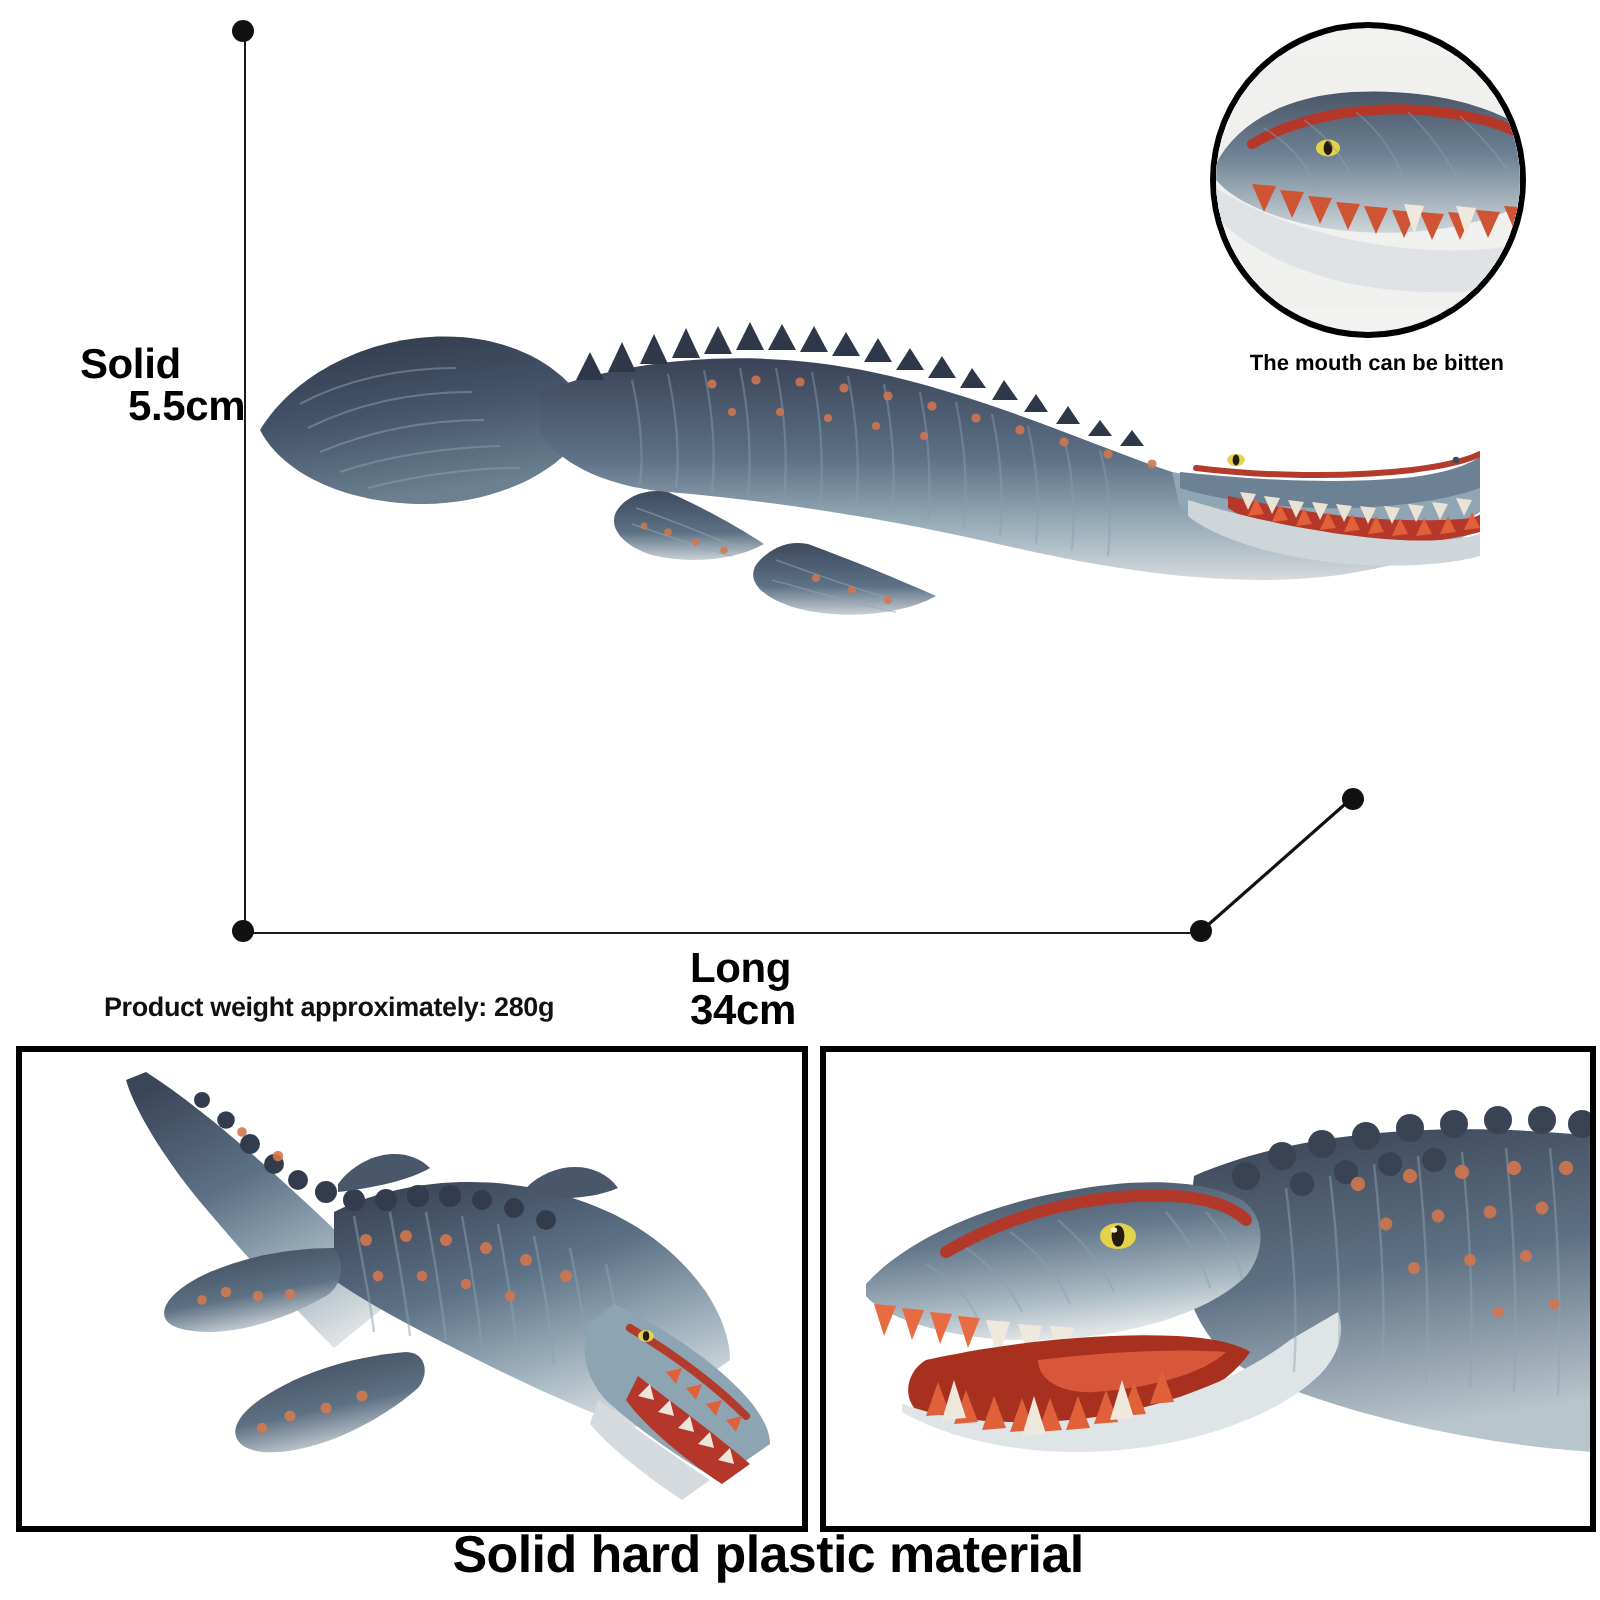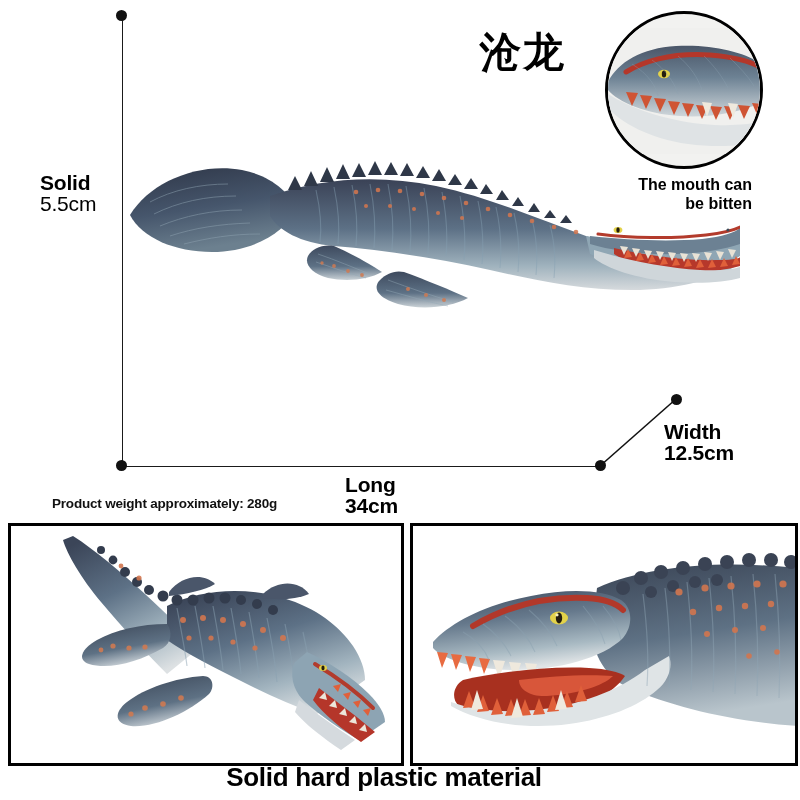--- a/index.html
+++ b/index.html
@@ -41,21 +41,21 @@
     line-height: 1.02;
     letter-spacing: -0.2px;
     white-space: nowrap;
   }
   #height-label {
     left: 40px;
     top: 172px;
     font-size: 21px;
     text-align: left;
   }
-  #height-label .l2 { font-weight: normal; }
+  #height-label .l2 { font-weight: bold; margin-left: 24px; }
 
   #long-label {
     left: 345px;
     top: 474px;
     font-size: 21px;
     text-align: left;
   }
   #width-label {
     left: 664px;
     top: 421px;
@@ -85,21 +85,21 @@
     border-radius: 50%;
     border: 3.5px solid #000000;
     overflow: hidden;
     background: #f2f2f0;
   }
   #inset-caption {
     position: absolute;
     left: 622px;
     top: 176px;
     width: 130px;
-    font-size: 16px;
+    font-size: 11px;
     font-weight: bold;
     color: #000000;
     line-height: 1.18;
     text-align: right;
   }
 
   
   #weight-note {
     position: absolute;
     left: 8px;
@@ -165,26 +165,21 @@
   <div class="dim-label" id="height-label">
     <div class="l1">Solid</div>
     <div class="l2">5.5cm</div>
   </div>
 
   <div class="dim-label" id="long-label">
     <div class="l1">Long</div>
     <div class="l2">34cm</div>
   </div>
 
-  <div class="dim-label" id="width-label">
-    <div class="l1">Width</div>
-    <div class="l2">12.5cm</div>
-  </div>
-
-  <div id="cn-name">沧龙</div>
+
 
   <svg id="main-figure" class="fig-svg" viewBox="0 0 620 210" preserveAspectRatio="none">
     <defs>
       <linearGradient id="bodyGradMain" x1="0" y1="0" x2="0" y2="1">
         <stop offset="0%" stop-color="#3a4256"></stop>
         <stop offset="45%" stop-color="#5d7186"></stop>
         <stop offset="78%" stop-color="#9fb2bd"></stop>
         <stop offset="100%" stop-color="#d6dadd"></stop>
       </linearGradient>
       <linearGradient id="tailGradMain" x1="0" y1="0" x2="0.3" y2="1">

